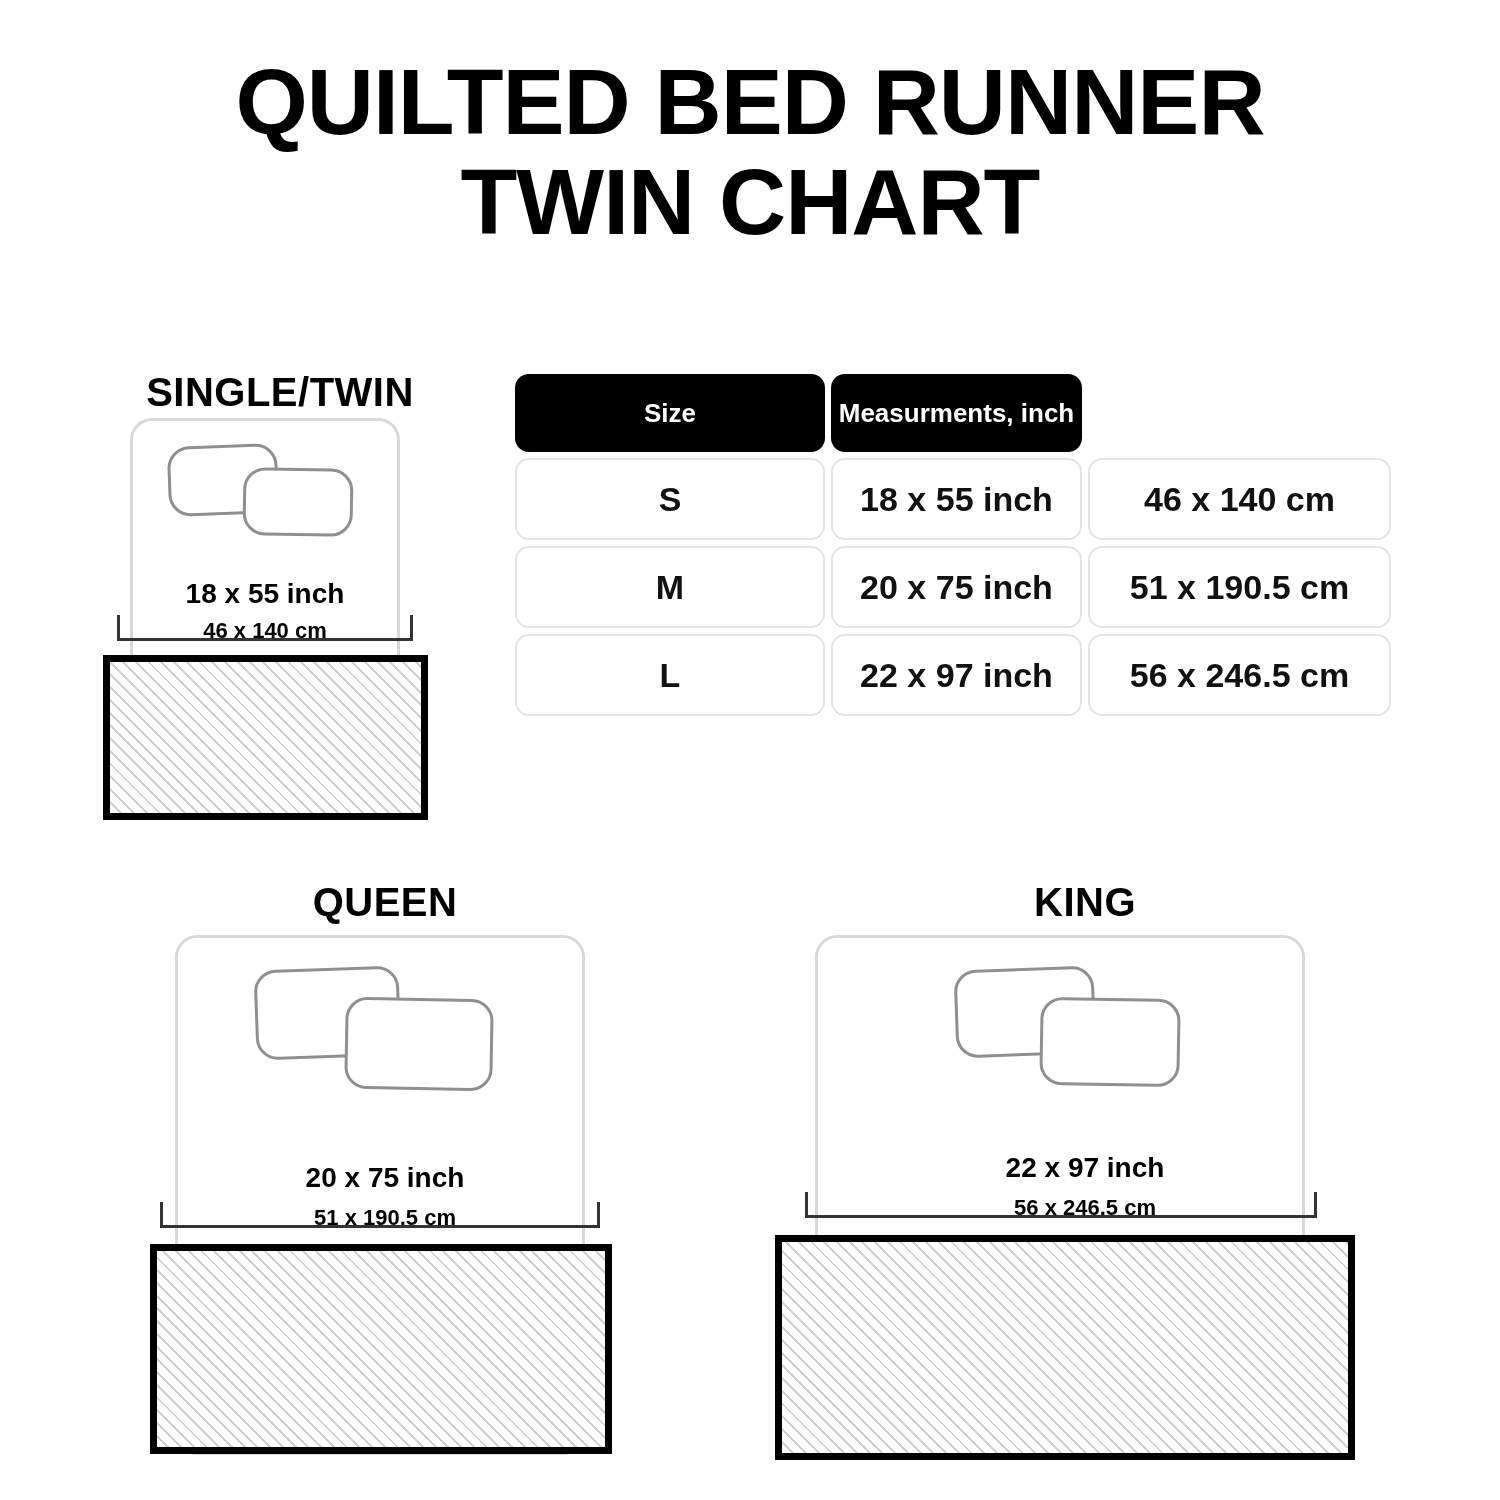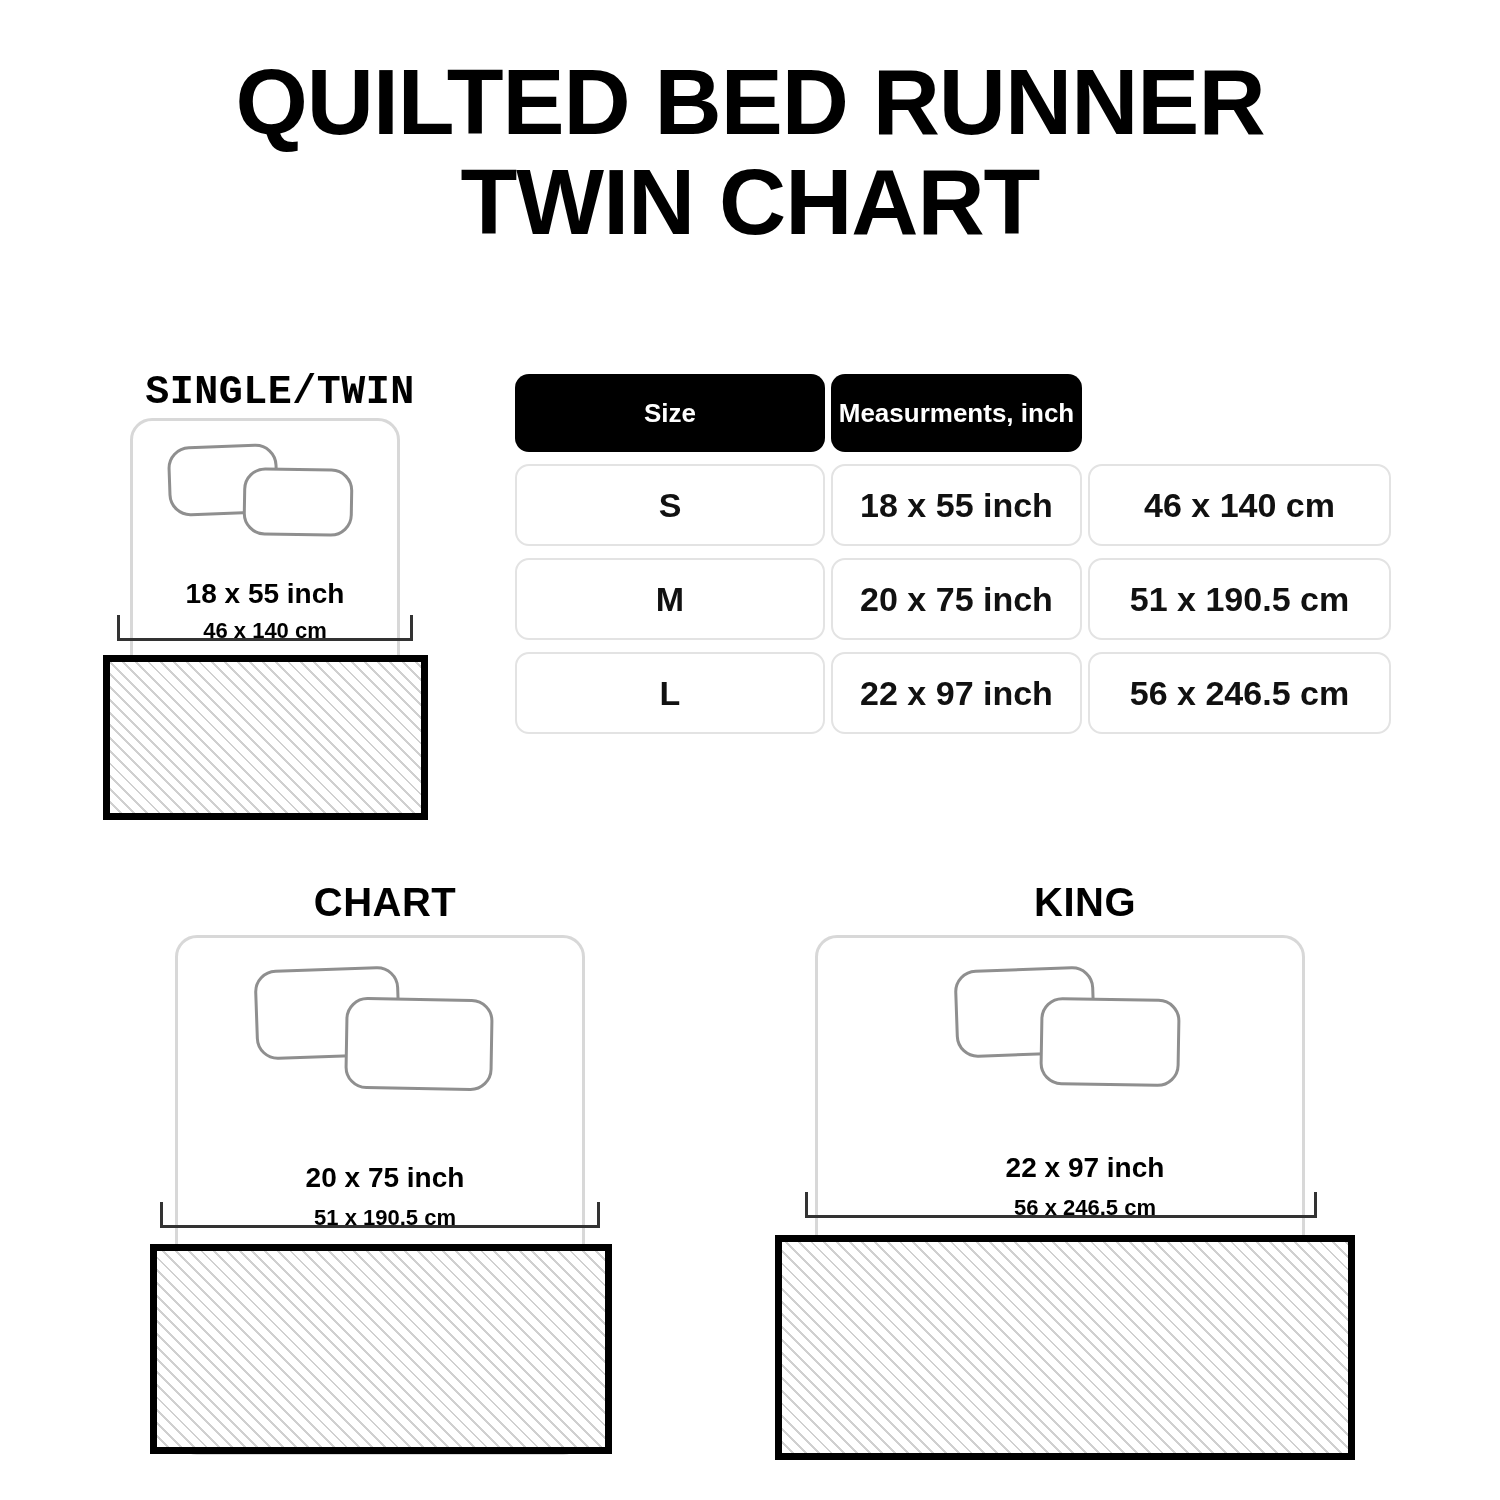--- a/index.html
+++ b/index.html
@@ -34,21 +34,21 @@
   
   .table-wrap {
     position: absolute;
     left: 515px;
     top: 374px;
     width: 935px;
   }
   .trow {
     display: flex;
     gap: 6px;
-    margin-bottom: 12px;
+    margin-bottom: 6px;
   }
   .cell {
     border-radius: 14px;
     display: flex;
     align-items: center;
     justify-content: center;
     text-align: center;
     box-sizing: border-box;
   }
   .c1 { width: 310px; }
@@ -155,38 +155,38 @@
   <div class="trow body">
     <div class="cell c1">L</div>
     <div class="cell c2">22 x 97 inch</div>
     <div class="cell c3">56 x 246.5 cm</div>
   </div>
 
 </div>
 
 <div class="bed-section" style="left:95px; top:370px; width:370px; height:480px;">
 
-  <div class="bed-label" style="width:370px;font-family:Liberation Mono, monospace;">SINGLE/TWIN</div>
+  <div class="bed-label" style="width:370px;">SINGLE/TWIN</div>
 
   <div class="mattress" style="left:35px; top:48px; width:270px; height:400px;"></div>
 
   <div class="pillow" style="left:73px; top:75px; width:110px; height:70px; transform:rotate(-2deg);"></div>
   <div class="pillow" style="left:148px; top:98px; width:110px; height:68px; transform:rotate(1deg);"></div>
 
   <div class="bracket" style="left:22px; top:245px; width:296px;"></div>
 
   <div class="dim-inch" style="left:0px; top:208px; width:340px;">18 x 55 inch</div>
   <div class="dim-cm" style="left:0px; top:248px; width:340px;">46 x 140 cm</div>
 
   <div class="runner" style="left:8px; top:285px; width:325px; height:165px;"></div>
 </div>
 
 <div class="bed-section" style="left:150px; top:880px; width:470px; height:600px;">
 
-  <div class="bed-label" style="width:470px;">CHART</div>
+  <div class="bed-label" style="width:470px;">QUEEN</div>
 
   <div class="mattress" style="left:25px; top:55px; width:410px; height:520px;"></div>
 
   <div class="pillow" style="left:105px; top:88px; width:145px; height:90px; transform:rotate(-2deg);"></div>
   <div class="pillow" style="left:195px; top:118px; width:148px; height:92px; transform:rotate(1deg);"></div>
 
   <div class="bracket" style="left:10px; top:322px; width:440px;"></div>
 
   <div class="dim-inch" style="left:0px; top:282px; width:470px;">20 x 75 inch</div>
   <div class="dim-cm" style="left:0px; top:325px; width:470px;">51 x 190.5 cm</div>

